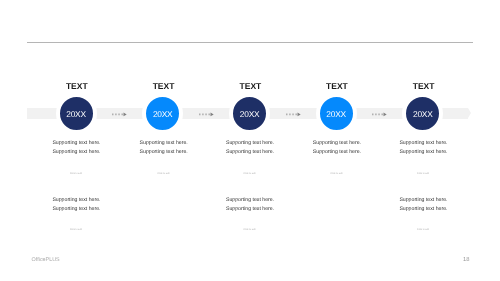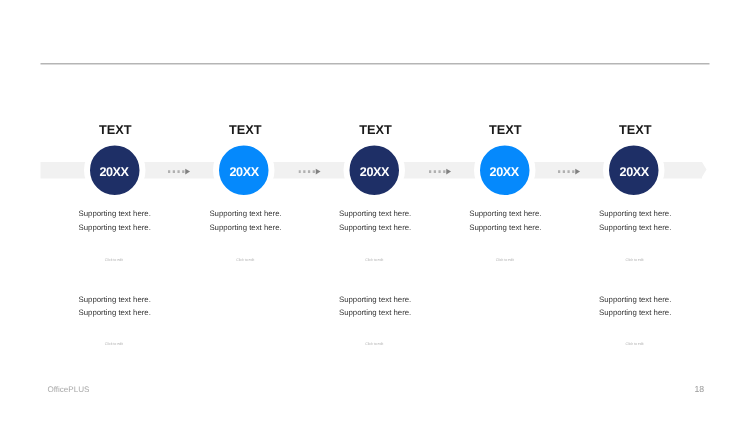--- a/index.html
+++ b/index.html
@@ -17,21 +17,21 @@
 
   .band{position:absolute;left:27px;top:107.6px;width:441px;height:11.1px;background:#f1f1f1;}
   .bandtip{position:absolute;left:468px;top:107.6px;width:0;height:0;
     border-top:5.55px solid transparent;border-bottom:5.55px solid transparent;
     border-left:3.6px solid #f1f1f1;}
 
   .arrow{position:absolute;top:110.5px;}
 
   .circle{position:absolute;top:93.2px;width:33px;height:33px;border-radius:50%;
     display:flex;align-items:center;justify-content:center;
-    color:#ffffff;font-weight:bold;font-size:8.4px;letter-spacing:-0.25px;
+    color:#ffffff;font-weight:normal;font-size:8.4px;letter-spacing:-0.25px;
     border:4.5px solid #ffffff;}
 
   .tlabel{position:absolute;top:80.7px;width:60px;text-align:center;
     font-weight:bold;font-size:8.5px;color:#1a1a1a;}
 
   .stext{position:absolute;font-size:5.2px;color:#333333;line-height:9.4px;white-space:nowrap;letter-spacing:0px;}
   .stext span{display:block;}
 
   .faint{position:absolute;font-size:2.45px;color:#b4b4b4;white-space:nowrap;letter-spacing:-0.05px;}
 

